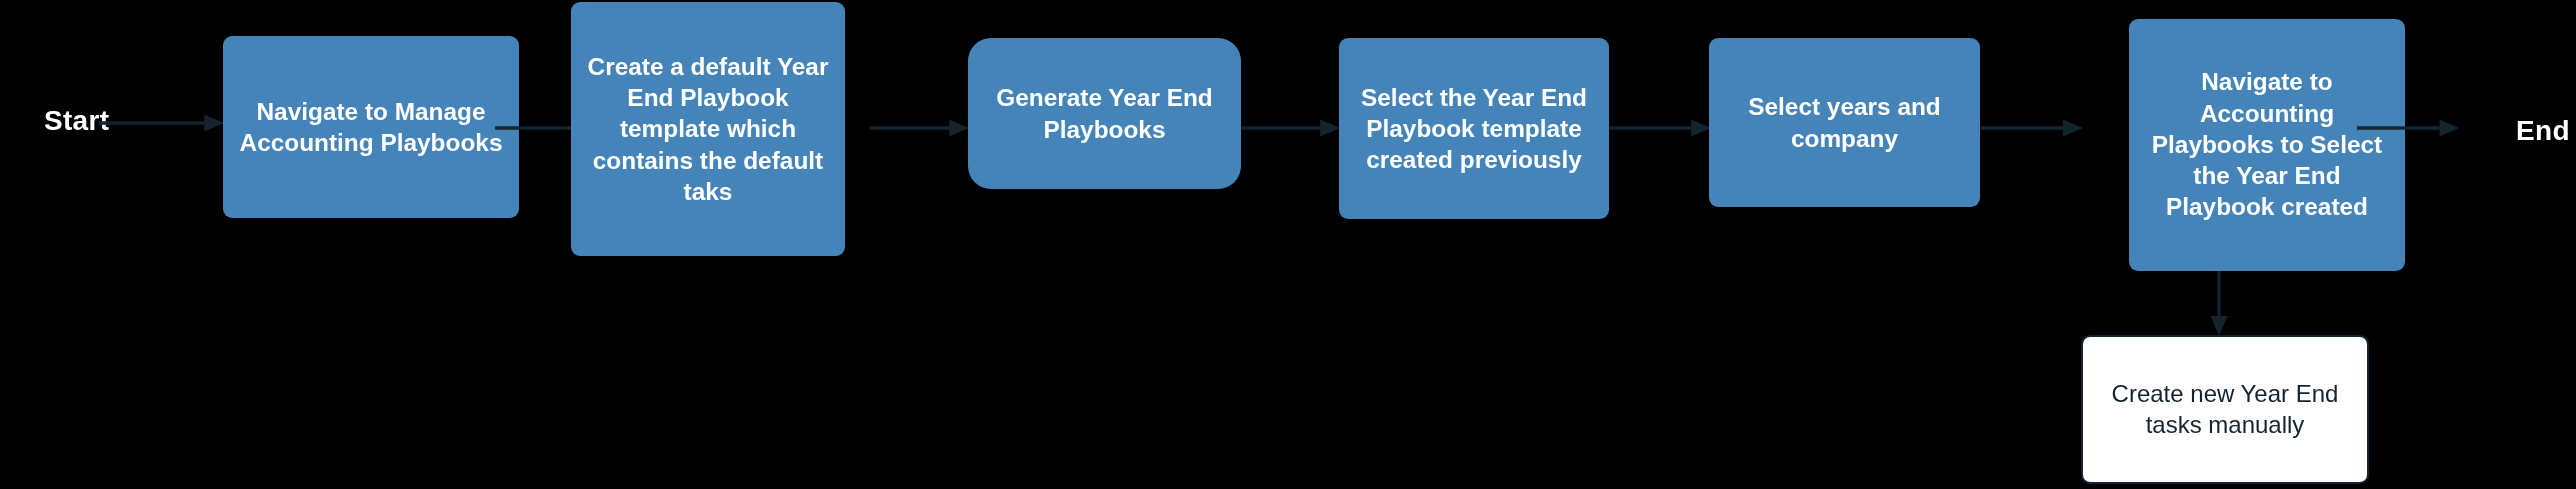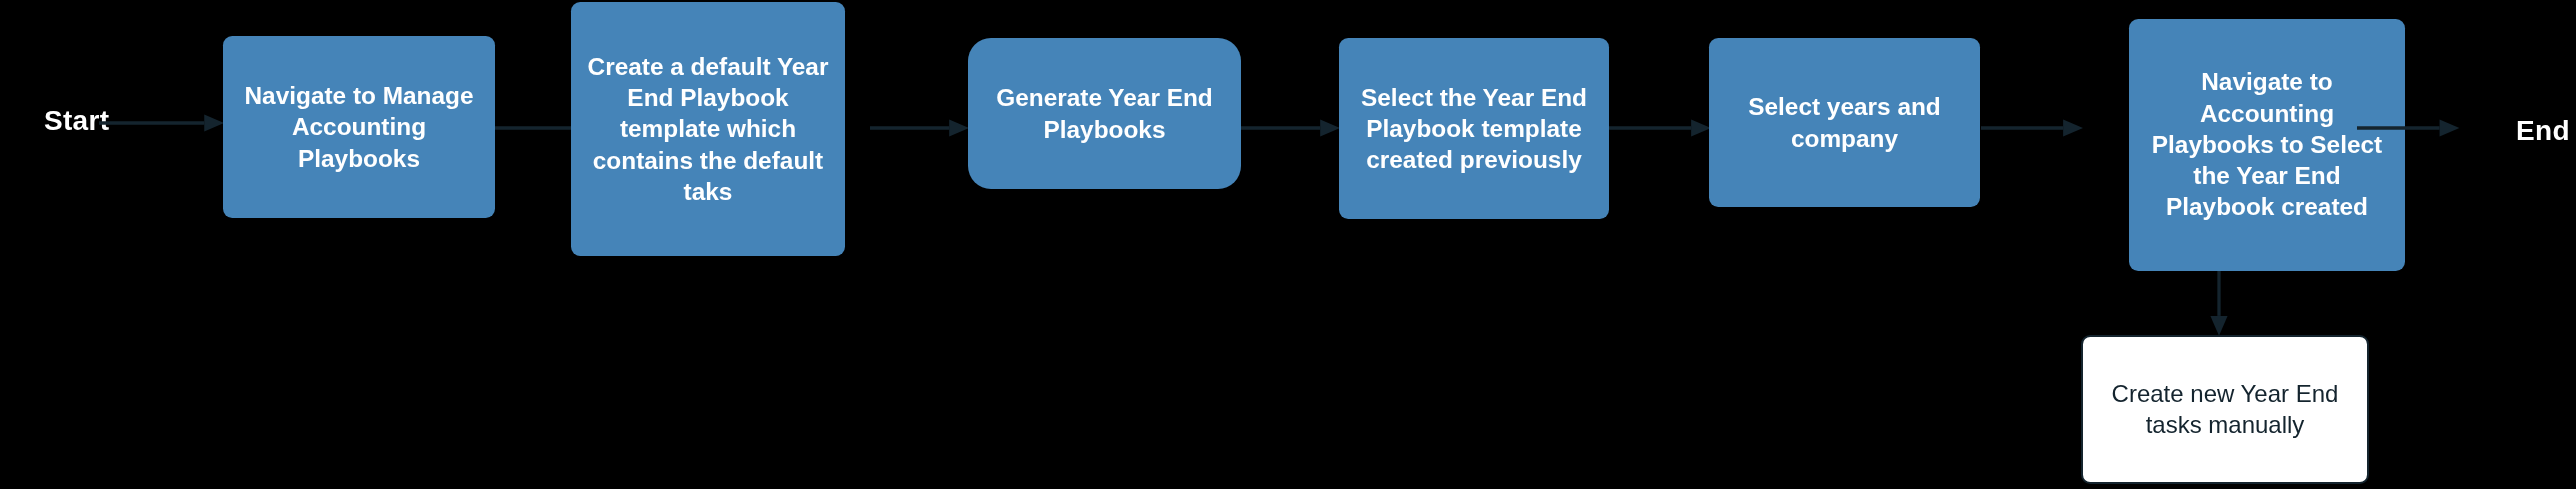--- a/index.html
+++ b/index.html
@@ -69,21 +69,21 @@
 
   <div class="endpoint-label" style="left:12px; top:106px;">Start</div>
 
   <div class="edge" style="left:99px; top:111px; width:125px; height:24px;">
     <svg width="125" height="24" viewBox="0 0 190 36">
       <line x1="0" y1="18" x2="160" y2="18" stroke="#14242e" stroke-width="5"></line>
       <polygon points="160,5 190,18 160,31" fill="#14242e"></polygon>
     </svg>
   </div>
 
-  <div class="node node-process" style="left:223px; top:36px; width:272px; height:182px;">
+  <div class="node node-process" style="left:223px; top:36px; width:296px; height:182px;">
     <span class="node-label">Navigate to Manage Accounting Playbooks</span>
   </div>
 
   <div class="edge" style="left:495px; top:116px; width:102px; height:24px;">
     <svg width="102" height="24" viewBox="0 0 155 36">
       <line x1="0" y1="18" x2="125" y2="18" stroke="#14242e" stroke-width="5"></line>
       <polygon points="125,5 155,18 125,31" fill="#14242e"></polygon>
     </svg>
   </div>
 

